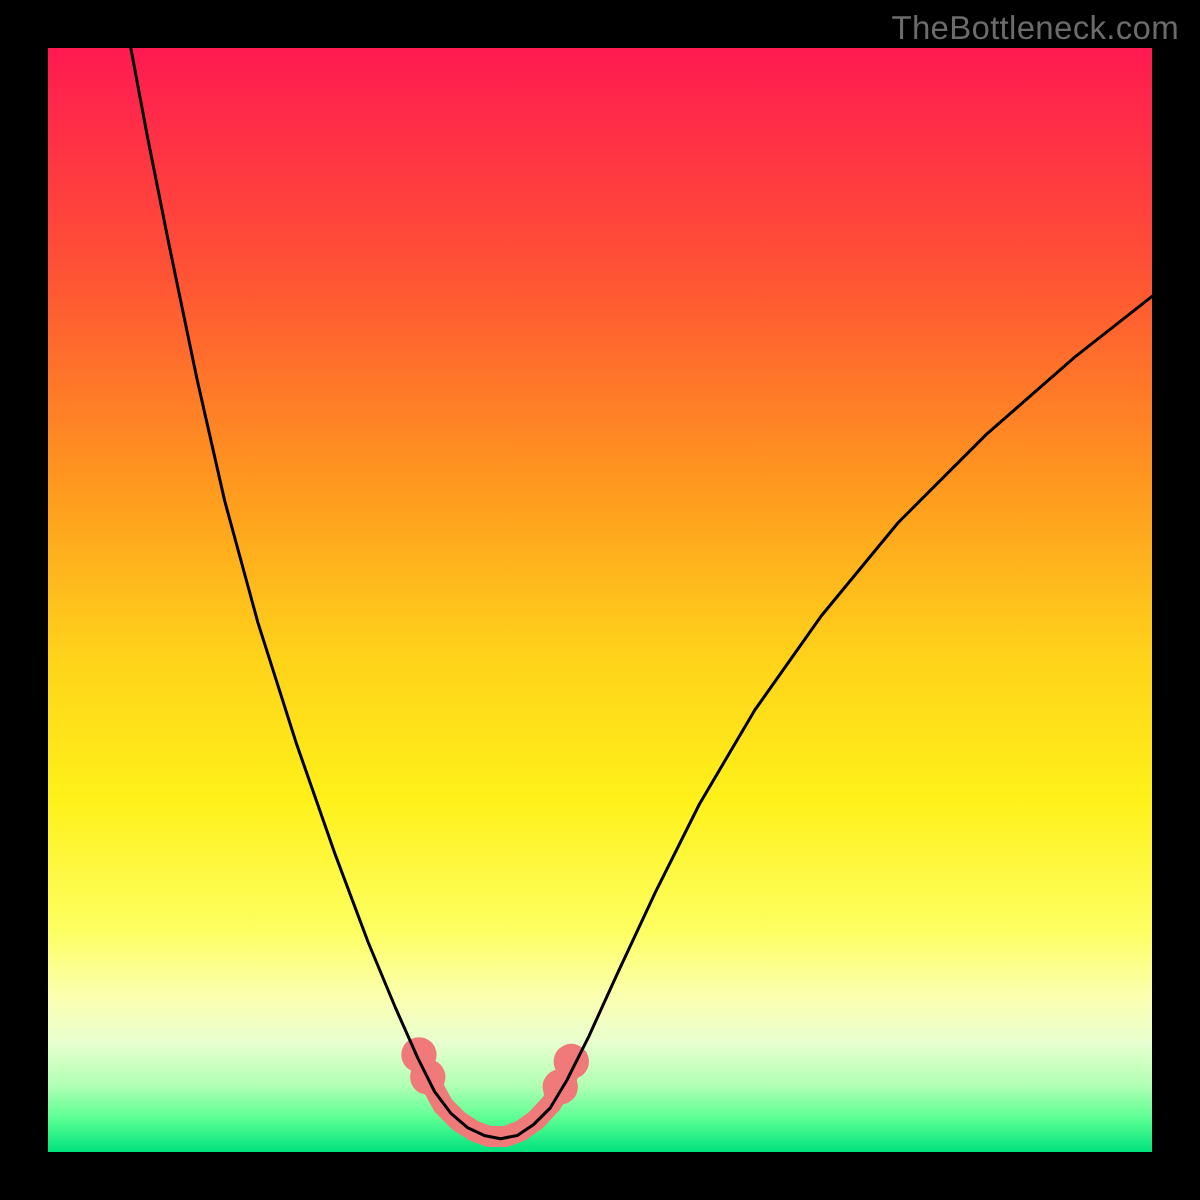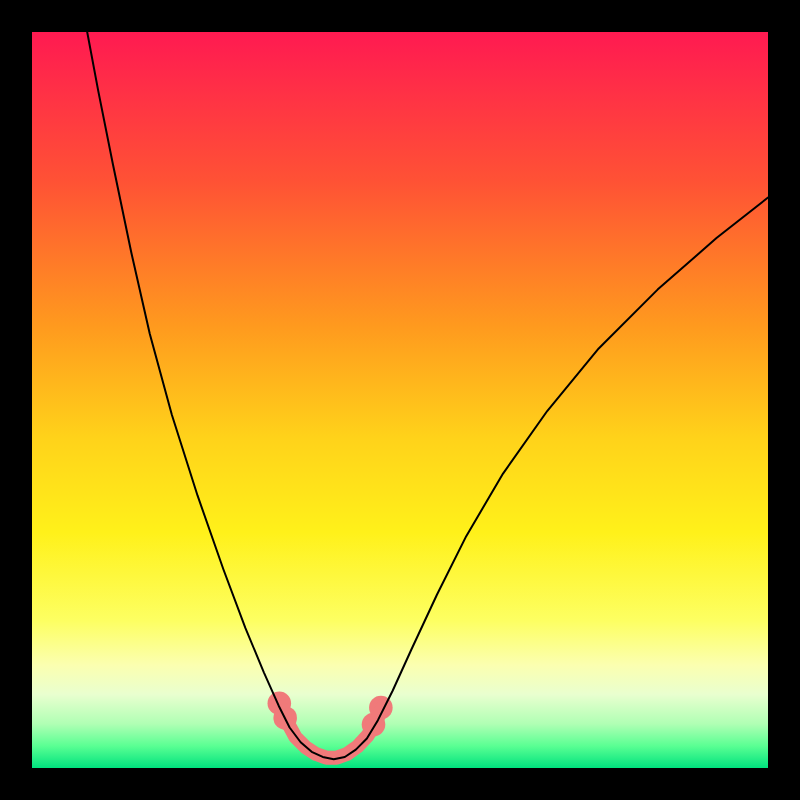--- a/index.html
+++ b/index.html
@@ -65,13 +65,14 @@
       <g id="overlay-knobs">
           <circle cx="247.30" cy="671.23" r="11.78" fill="#f07a7a"></circle>
           <circle cx="253.18" cy="685.95" r="11.78" fill="#f07a7a"></circle>
           <circle cx="341.50" cy="692.58" r="11.78" fill="#f07a7a"></circle>
           <circle cx="348.86" cy="675.65" r="11.78" fill="#f07a7a"></circle>
         </g>
       <path id="overlay-path" d="M246.56 669.76 L254.66 688.90 L263.49 705.09 L273.79 715.39 L284.10 722.02 L294.40 725.70 L304.70 725.70 L315.01 722.02 L325.31 714.66 L335.62 703.62 L344.45 688.90 L351.81 672.70" fill="none" stroke="#f07a7a" stroke-width="14" stroke-linecap="round" stroke-linejoin="round"></path>
       <path id="curve-path" d="M55.20 0.00 L66.24 58.88 L80.96 132.48 L99.36 220.80 L117.76 301.76 L139.84 382.72 L165.60 463.68 L191.36 537.28 L213.44 596.16 L231.84 640.32 L246.56 673.44 L257.60 695.52 L268.64 710.24 L279.68 719.81 L290.72 724.96 L301.76 727.17 L312.80 724.96 L323.84 717.60 L334.88 706.56 L345.92 688.16 L360.64 658.72 L379.04 618.24 L404.80 563.04 L434.24 504.16 L471.04 441.60 L515.20 379.04 L566.72 316.48 L625.60 257.60 L684.48 206.08 L736.00 165.60" fill="none" stroke="#000000" stroke-width="2" stroke-linecap="round" stroke-linejoin="round"></path>
     </svg>
   </div>
+  <div class="watermark">TheBottleneck.com</div>
 </div>
 
 </body></html>

